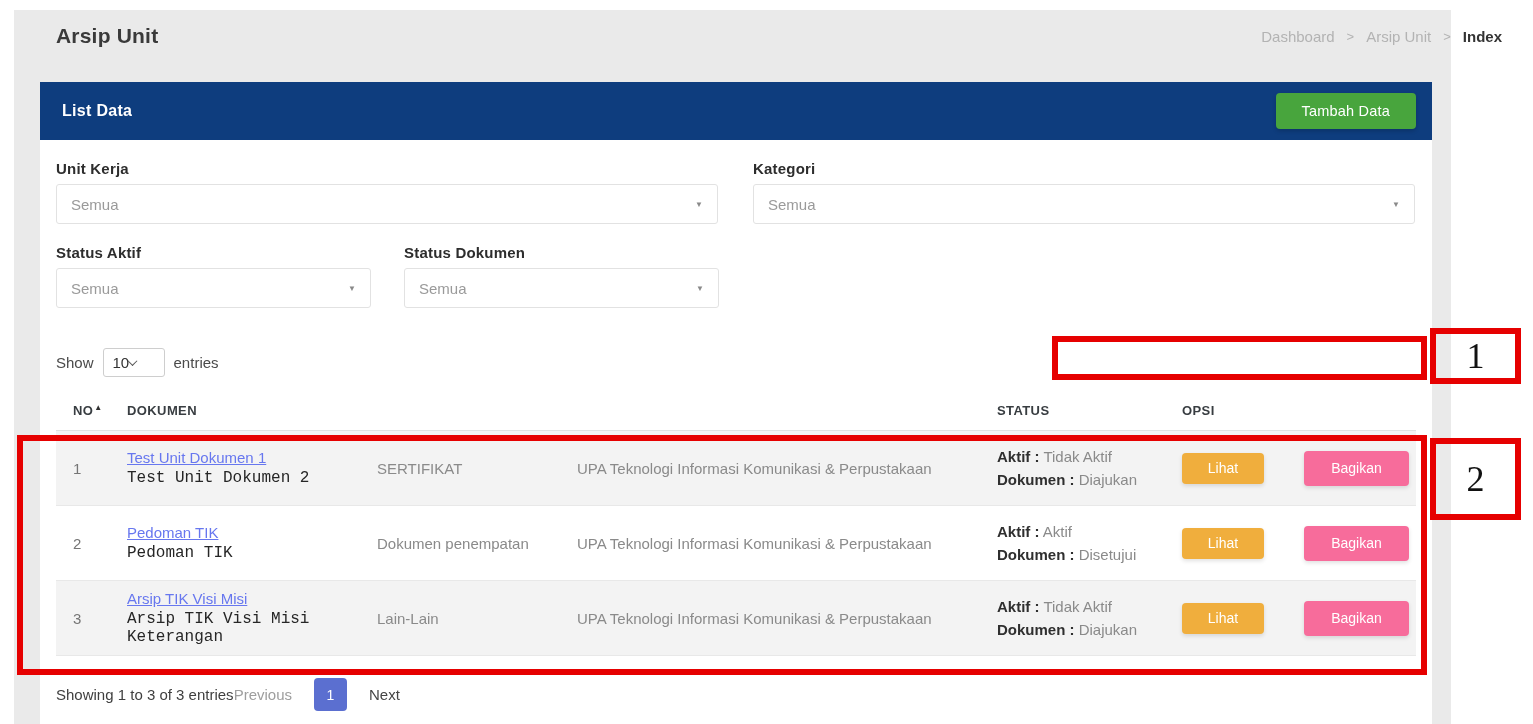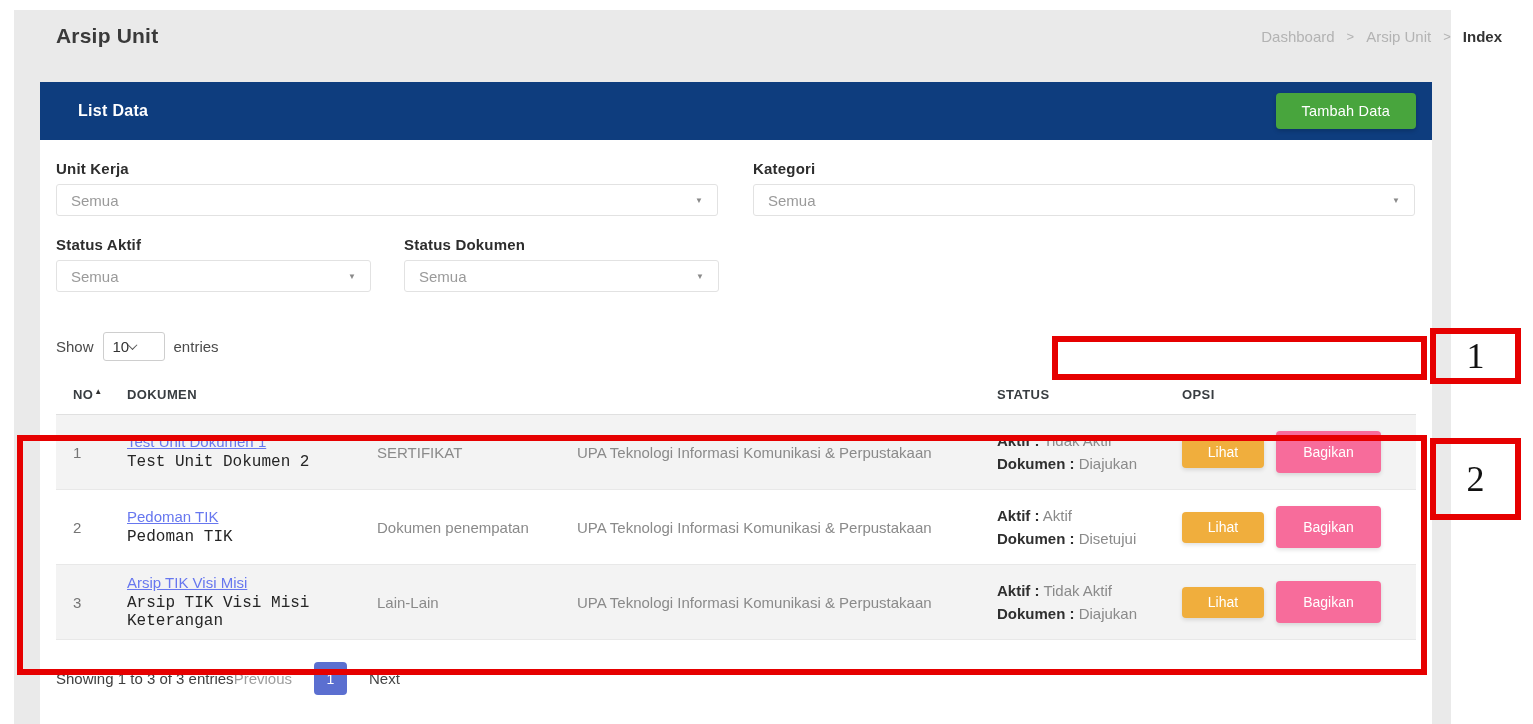--- a/index.html
+++ b/index.html
@@ -16,30 +16,30 @@
   .page-title { font-size:21px; font-weight:600; color:#3a3a3a; letter-spacing:.2px; }
   .breadcrumb { display:flex; align-items:center; gap:12px; font-size:15px; padding-right:10px; }
   .crumb { color:#b3b3b3; }
   .crumb-sep { color:#b3b3b3; font-size:13px; }
   .crumb-active { color:#333; font-weight:700; }
 
   
   .card { position:absolute; left:40px; top:82px; width:1392px; height:642px; background:#ffffff; }
   .card-header { height:58px; background:#0e3d7e; display:flex; align-items:center;
     justify-content:space-between; padding:0 16px 0 22px; }
-  .card-title { color:#ffffff; font-size:16px; font-weight:600; letter-spacing:.3px;margin-left:16px; }
+  .card-title { color:#ffffff; font-size:16px; font-weight:600; letter-spacing:.3px; }
   .btn-add { background:#48a53d; color:#fff; border:none; border-radius:4px; height:36px;
     padding:0 26px; font-size:14.5px; font-weight:500; letter-spacing:.2px; cursor:pointer;
     box-shadow:0 2px 4px rgba(0,0,0,.18); font-family:inherit; }
 
   .card-body { padding:20px 16px 0 16px; }
 
   
   .filter-label { font-size:15px; font-weight:700; color:#2d2d2d; margin-bottom:7px; letter-spacing:.2px; }
-  .select-box { height:32px; border:1px solid #e2e2e2; border-radius:3px; background:#fff;
+  .select-box { height:40px; border:1px solid #e2e2e2; border-radius:3px; background:#fff;
     display:flex; align-items:center; justify-content:space-between; padding:0 14px; cursor:pointer; }
   .select-value { color:#9a9a9a; font-size:15px; }
   .select-caret { color:#8a8a8a; font-size:8px; }
   .filters-row1 { display:flex; gap:35px; }
   .filters-row1 .fgroup { width:662px; }
   .filters-row2 { display:flex; gap:33px; margin-top:20px; }
   .filters-row2 .fgroup { width:315px; }
 
   
   .controls { margin-top:40px; display:flex; align-items:center; justify-content:space-between; padding-right:14px; }
@@ -66,22 +66,22 @@
   .td-no { padding-left:17px; color:#757575; }
   .doc-link { color:#6777ef; text-decoration:underline; font-size:15px; cursor:pointer; }
   .doc-sub { color:#262626; font-size:16px; margin-top:3px;font-family:Liberation Mono, monospace; }
   .muted { color:#8a8a8a; }
   .status-line { line-height:1.55; }
   .status-line b { color:#2f2f2f; font-weight:700; }
   .status-line .val { color:#8a8a8a; }
   .opsi-cell { display:flex; gap:12px; align-items:center; }
   .btn-lihat { background:#f0ae3d; color:#fff; border:none; border-radius:4px; width:82px; height:31px;
     font-size:14px; font-weight:500; cursor:pointer; box-shadow:0 2px 4px rgba(0,0,0,.12); font-family:inherit; }
-  .btn-bagikan { background:#f76c9b; color:#fff; border:none; border-radius:4px; width:105px; height:42px;
-    font-size:14px; font-weight:500; cursor:pointer; box-shadow:0 2px 4px rgba(0,0,0,.12); font-family:inherit; }
+  .btn-bagikan { background:#f76c9b; color:#fff; border:none; border-radius:4px; width:105px; height:35px;
+    font-size:14px; font-weight:500; cursor:pointer; box-shadow:0 2px 4px rgba(0,0,0,.12); font-family:inherit;margin-left:28px; }
 
   
   .t-footer { margin-top:22px; display:flex; align-items:center; justify-content:flex-start; padding-right:14px; }
   .info-text { font-size:15px; color:#3f3f3f; }
   .pagination { display:flex; align-items:center; gap:22px; font-size:15px; }
   .page-prev { color:#9e9e9e; cursor:default; }
   .page-current { width:33px; height:33px; background:#5b6fd0; color:#fff; border-radius:4px;
     display:flex; align-items:center; justify-content:center; font-size:14px; cursor:pointer; }
   .page-next { color:#454545; cursor:pointer; }
 

